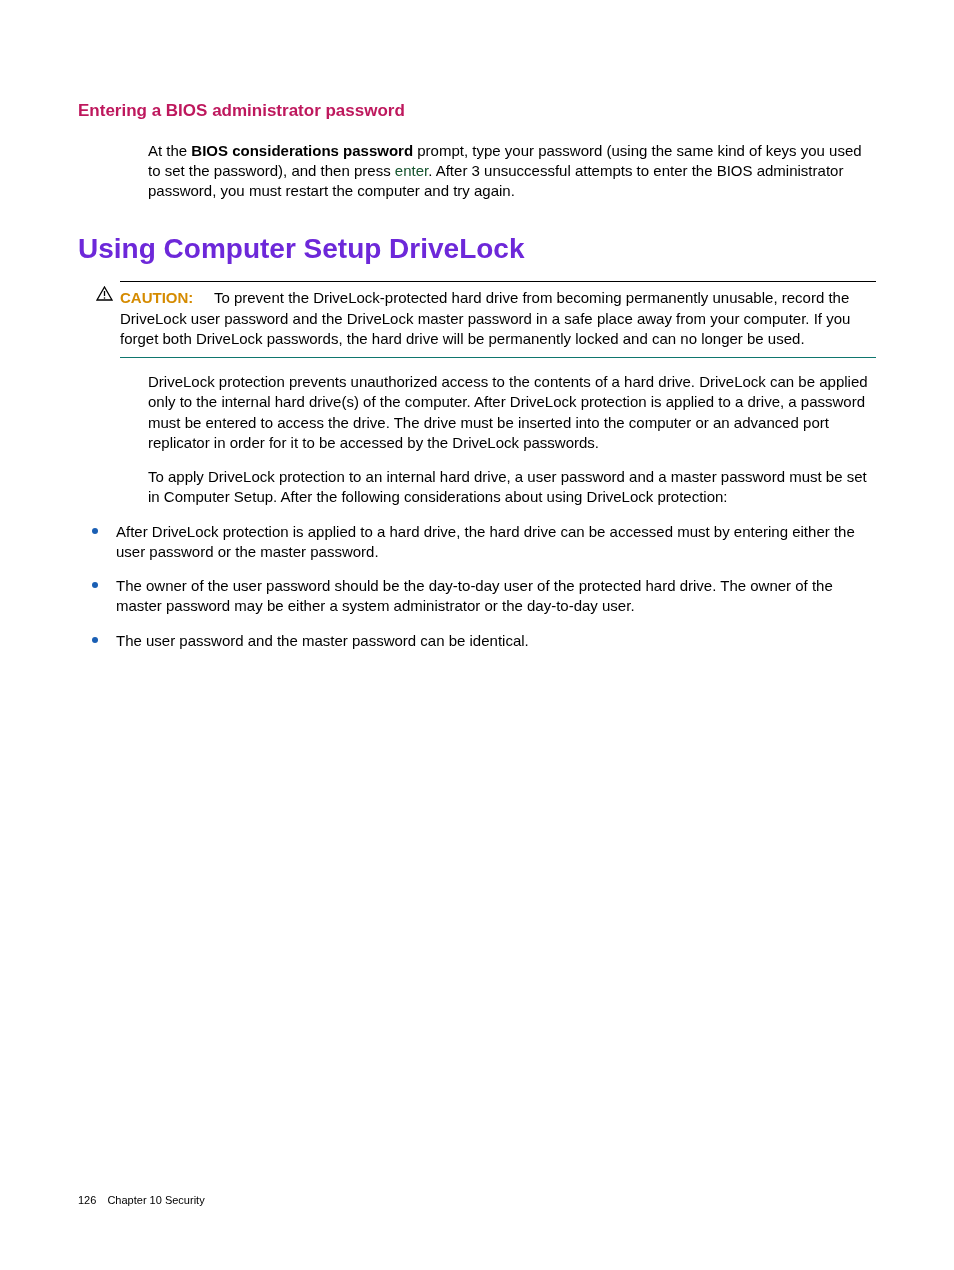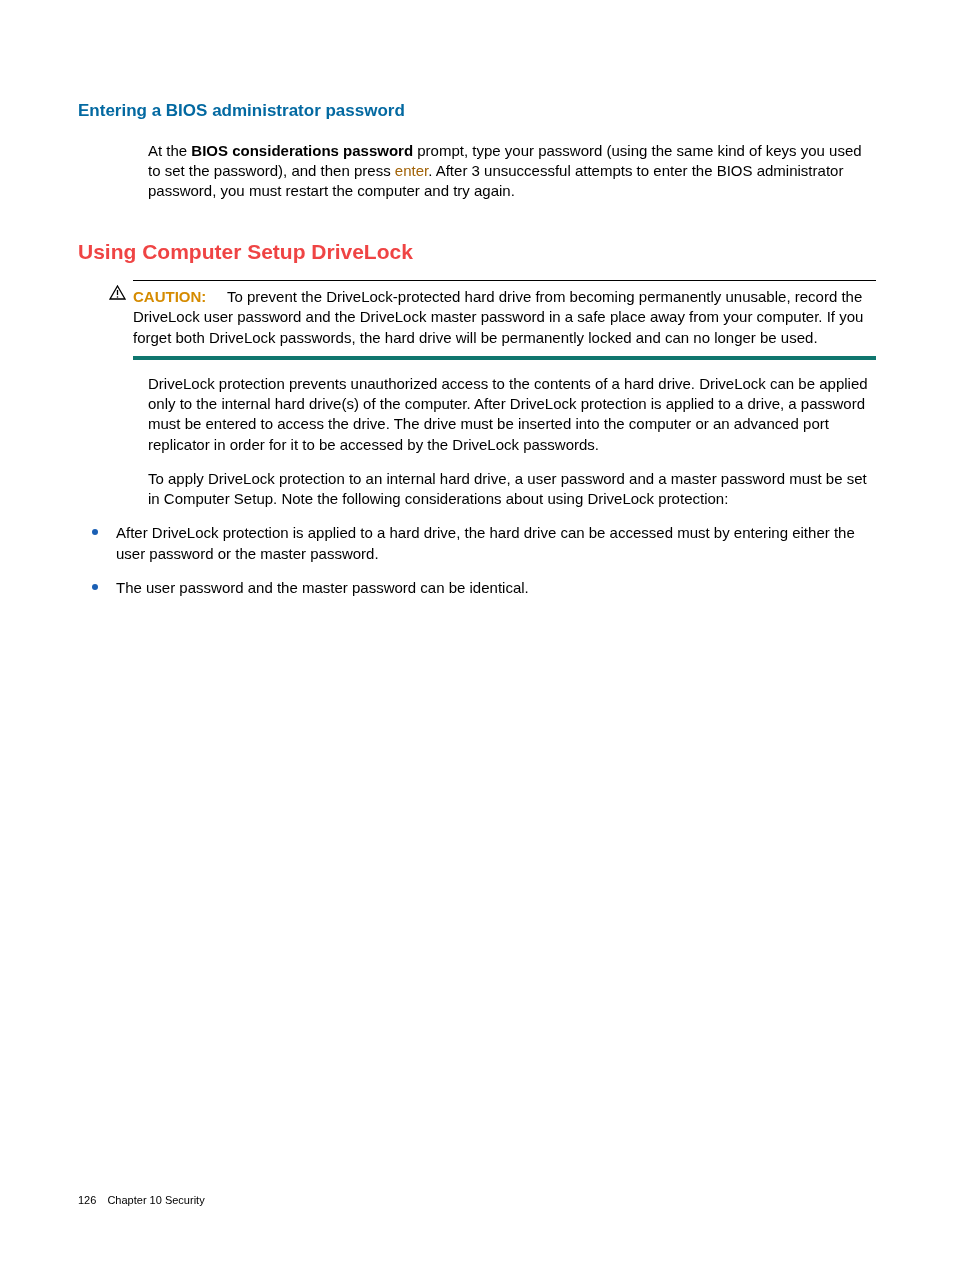--- a/index.html
+++ b/index.html
@@ -8,59 +8,59 @@
       height: 1270px;
       font-family: Arial, Helvetica, sans-serif;
       font-size: 15px;
       color: #000;
       background: #fff;
       position: relative;
       padding: 100px 78px 0 78px;
       line-height: 1.35;
     }
     .h3 {
-      color: #0369a1;
+      color: #be185d;
       font-weight: bold;
       font-size: 17px;
       margin-bottom: 18px;
     }
     .h2 {
-      color: #ef4444;
+      color: #6d28d9;
       font-weight: bold;
-      font-size: 21px;
-      margin-top: 36px;
+      font-size: 28px;
+      margin-top: 28px;
       margin-bottom: 14px;
     }
     .body-block {
       margin-left: 70px;
     }
     .para {
       margin-bottom: 14px;
     }
     .caution-box {
       border-top: 1px solid #000;
-      border-bottom: 4px solid #0f766e;
+      border-bottom: 1px solid #0f766e;
       padding: 6px 0 8px 0;
       margin-bottom: 14px;
-      margin-left: 55px;
+      margin-left: 42px;
       position: relative;
     }
     .caution-icon {
       position: absolute;
       left: -24px;
       top: 4px;
       width: 17px;
       height: 15px;
     }
     .caution-label {
       color: #d58b00;
       font-weight: bold;
     }
     .key-link {
-      color: #a16207;
+      color: #14532d;
     }
     .bold { font-weight: bold; }
     ul.bullets {
       list-style: none;
       margin-left: 0;
     }
     ul.bullets li {
       position: relative;
       padding-left: 38px;
       margin-bottom: 14px;
@@ -100,23 +100,24 @@
     <line x1="8.5" y1="5" x2="8.5" y2="10" stroke="#000" stroke-width="1.3"></line>
     <circle cx="8.5" cy="12" r="0.8" fill="#000"></circle>
   </svg>
   <span class="caution-label">CAUTION:</span>
   <span>&nbsp;&nbsp;&nbsp;</span>
   <span>To prevent the DriveLock-protected hard drive from becoming permanently unusable, record the DriveLock user password and the DriveLock master password in a safe place away from your computer. If you forget both DriveLock passwords, the hard drive will be permanently locked and can no longer be used.</span>
 </div>
 
 <div class="body-block para">DriveLock protection prevents unauthorized access to the contents of a hard drive. DriveLock can be applied only to the internal hard drive(s) of the computer. After DriveLock protection is applied to a drive, a password must be entered to access the drive. The drive must be inserted into the computer or an advanced port replicator in order for it to be accessed by the DriveLock passwords.</div>
 
-<div class="body-block para">To apply DriveLock protection to an internal hard drive, a user password and a master password must be set in Computer Setup. Note the following considerations about using DriveLock protection:</div>
+<div class="body-block para">To apply DriveLock protection to an internal hard drive, a user password and a master password must be set in Computer Setup. After the following considerations about using DriveLock protection:</div>
 
 <ul class="bullets body-block">
   <li>After DriveLock protection is applied to a hard drive, the hard drive can be accessed must by entering either the user password or the master password.</li>
+  <li>The owner of the user password should be the day-to-day user of the protected hard drive. The owner of the master password may be either a system administrator or the day-to-day user.</li>
   <li>The user password and the master password can be identical.</li>
 </ul>
 
 <div class="footer">
   <span class="pagenum">126</span>
   <span>Chapter 10   Security</span>
 </div>
 
 </body></html>

